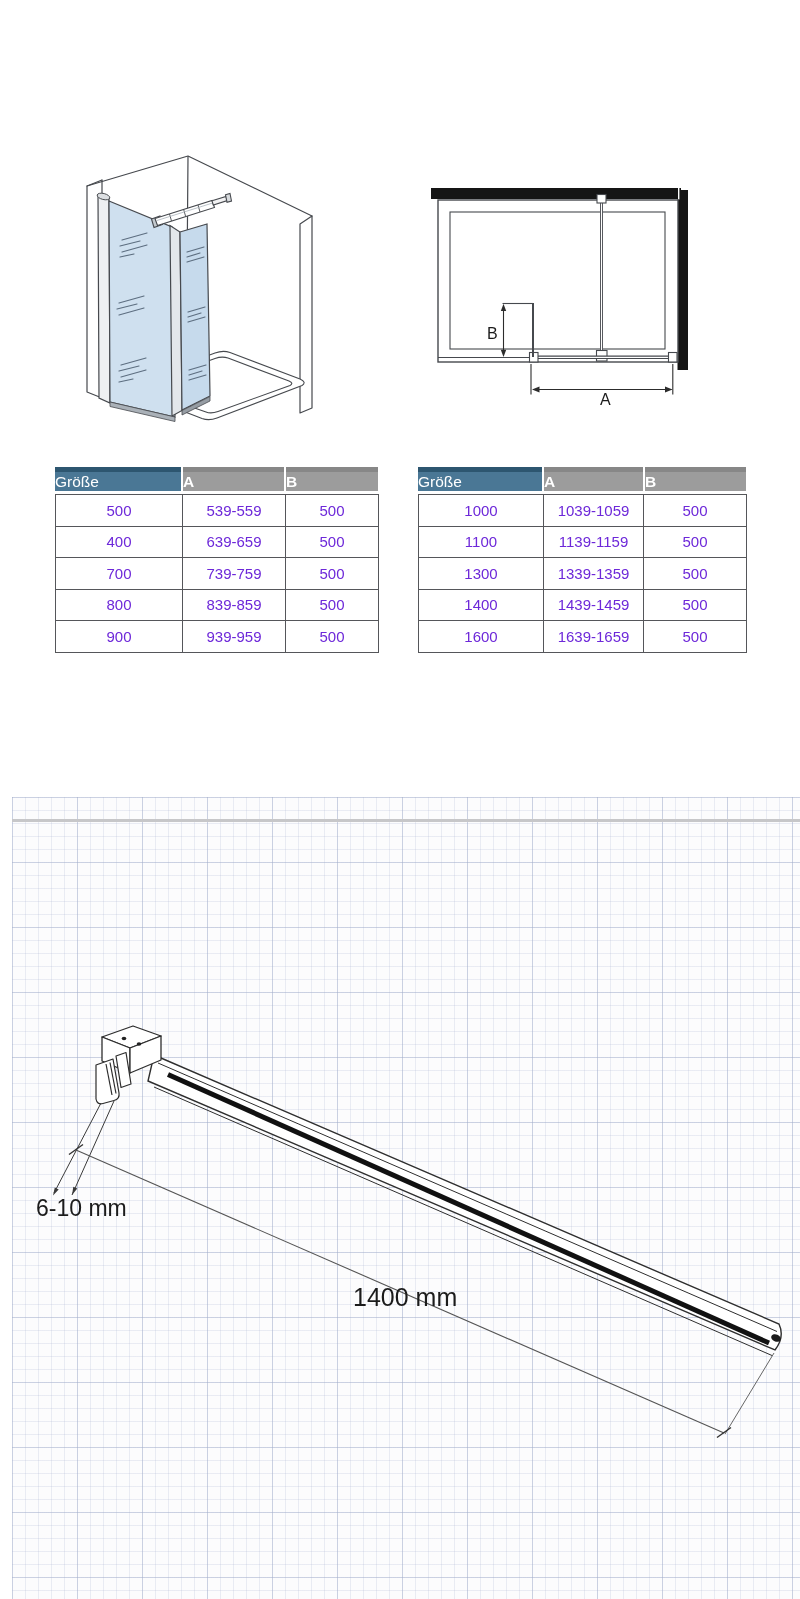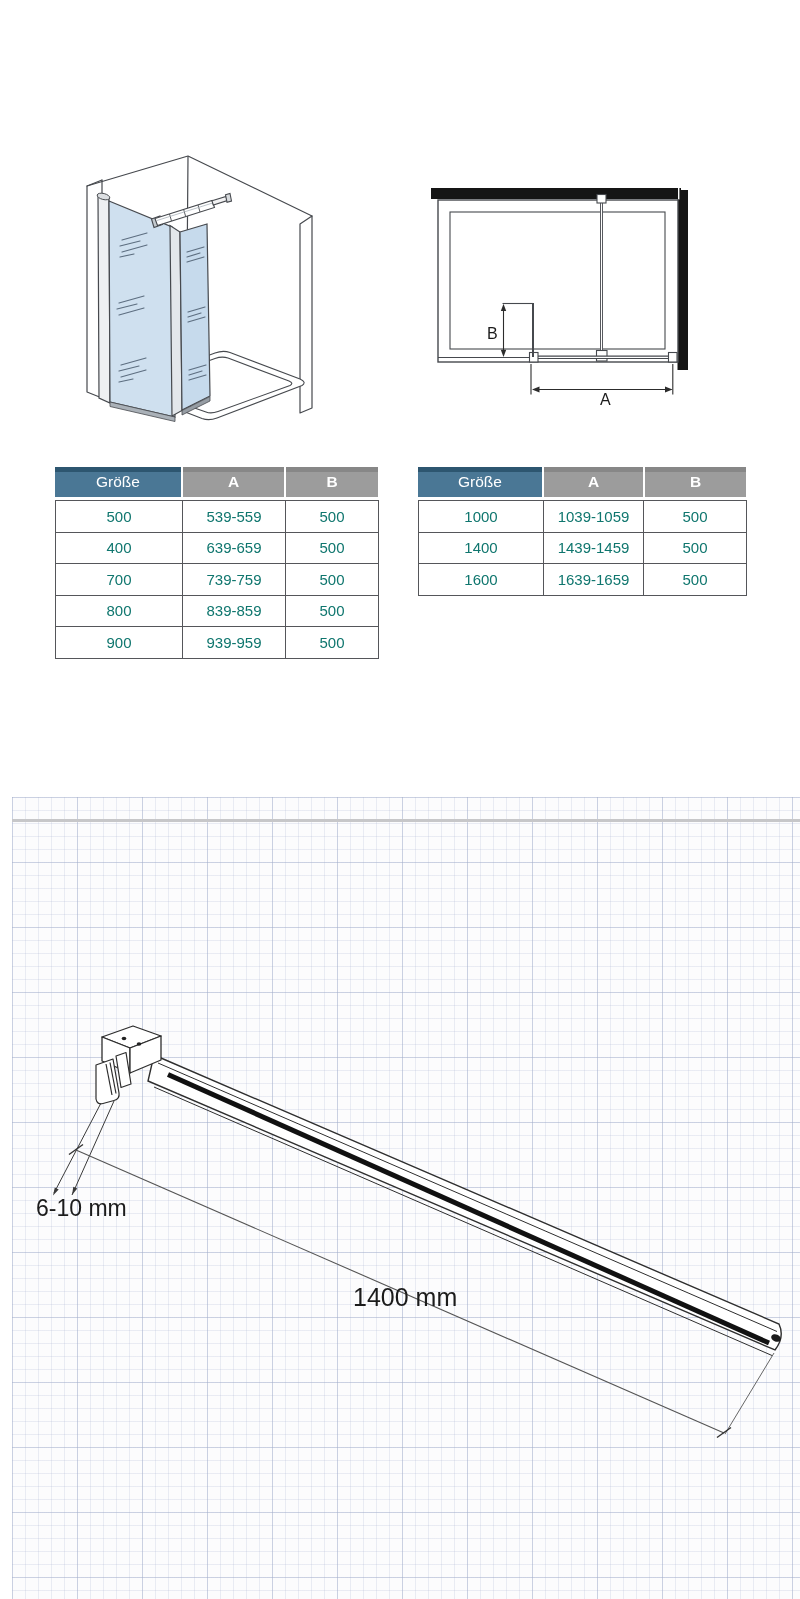--- a/index.html
+++ b/index.html
@@ -12,28 +12,28 @@
   .sheet{position:relative;width:800px;height:1599px;background:#ffffff;overflow:hidden;
          font-family:"Liberation Sans",sans-serif;}
   svg{display:block;}
   svg text{font-family:"Liberation Sans",sans-serif;fill:#1b1b1b;}
 
   .fig3d{position:absolute;left:75px;top:140px;}
   .figplan{position:absolute;left:420px;top:180px;}
 
   .spec-table{position:absolute;top:467px;}
   .spec-table .hdr{display:flex;margin-bottom:3px;}
-  .spec-table .hcell{height:30px;line-height:30px;text-align:center;color:#fff;
+  .spec-table .hcell{height:24px;line-height:30px;text-align:left;color:#fff;
      font-size:15.5px;box-sizing:border-box;}
   .spec-table .hcell.size{background:linear-gradient(180deg,var(--header-blue-dark) 0px,var(--header-blue-dark) 5px,var(--header-blue) 5px,var(--header-blue) 100%);}
   .spec-table .hcell.ab{background:linear-gradient(180deg,var(--header-gray-dark) 0px,var(--header-gray-dark) 5px,var(--header-gray) 5px,var(--header-gray) 100%);font-weight:bold;}
   .spec-table .hgap{width:2px;background:#fff;}
   .spec-table table{border-collapse:collapse;table-layout:fixed;}
   .spec-table td{border:1px solid #55565a;height:30.5px;text-align:center;vertical-align:middle;
-     font-size:15px;color:#0f766e;background:#fff;padding:0;}
+     font-size:15px;color:#6d28d9;background:#fff;padding:0;}
 
   .graph{position:absolute;left:12px;top:797px;width:800px;height:802px;
      background-color:#fcfcfd;
      background-image:
        linear-gradient(to right, rgba(160,172,202,.42) 1px, transparent 1px),
        linear-gradient(to bottom, rgba(160,172,202,.42) 1px, transparent 1px),
        linear-gradient(to right, rgba(176,186,212,.25) 1px, transparent 1px),
        linear-gradient(to bottom, rgba(176,186,212,.25) 1px, transparent 1px);
      background-size:65px 65px,65px 65px,13px 13px,13px 13px;}
   .graph .divider{position:absolute;left:0;top:22px;width:100%;height:3px;background:#c7c7c9;}
@@ -178,20 +178,30 @@
           <col style="width:100px">
           <col style="width:103px">
         </colgroup>
       <tbody>
           <tr>
             <td>1000</td>
             <td>1039-1059</td>
             <td>500</td>
           </tr>
           <tr>
+            <td>1100</td>
+            <td>1139-1159</td>
+            <td>500</td>
+          </tr>
+          <tr>
+            <td>1300</td>
+            <td>1339-1359</td>
+            <td>500</td>
+          </tr>
+          <tr>
             <td>1400</td>
             <td>1439-1459</td>
             <td>500</td>
           </tr>
           <tr>
             <td>1600</td>
             <td>1639-1659</td>
             <td>500</td>
           </tr>
         </tbody>

